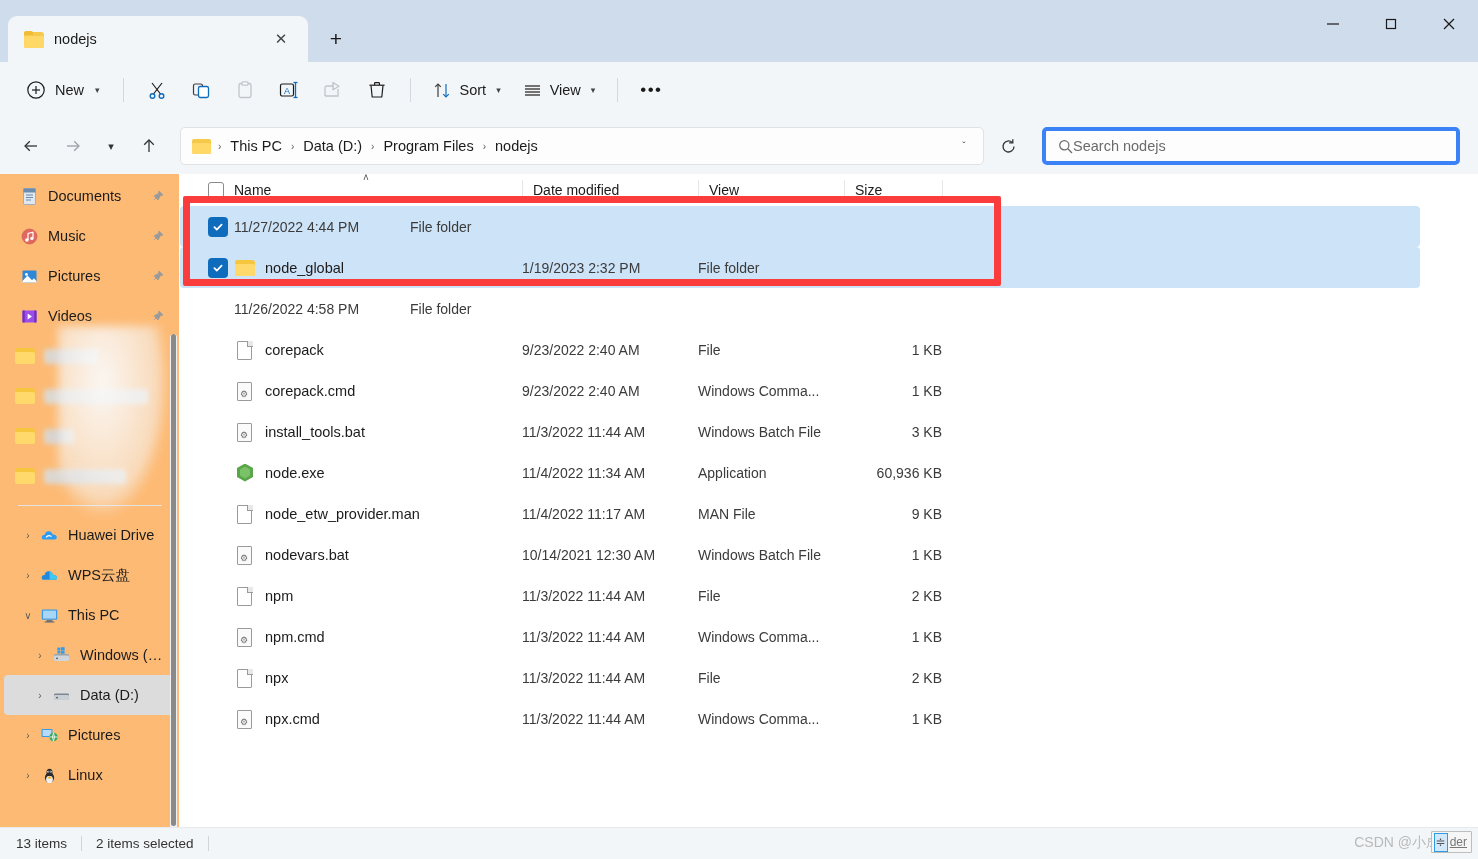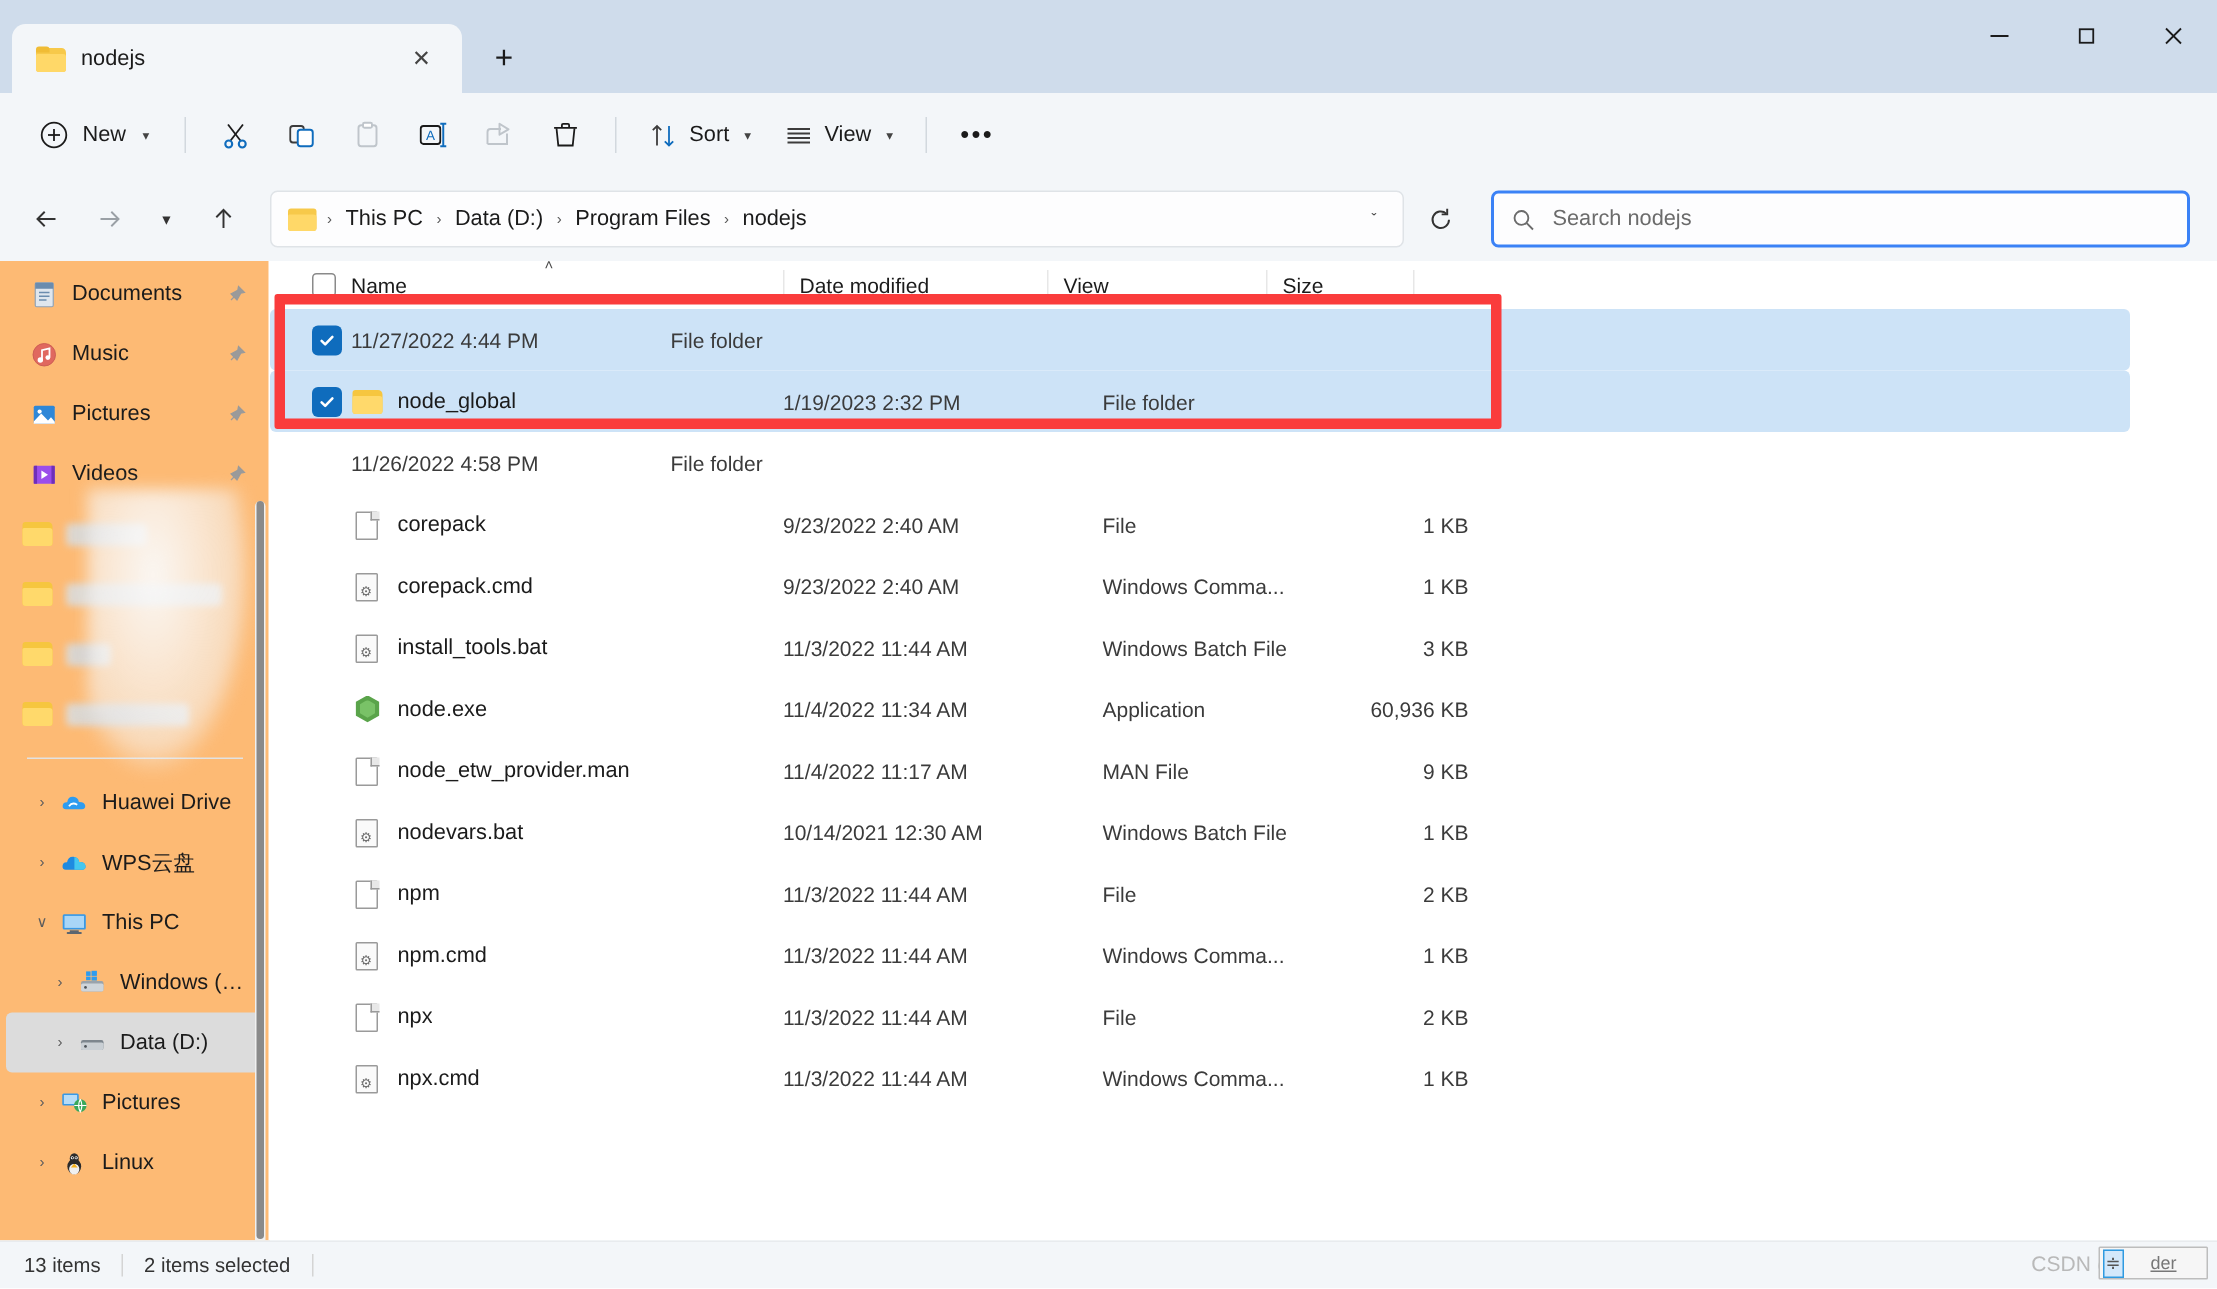--- a/index.html
+++ b/index.html
@@ -119,23 +119,23 @@
   .bc-folder .front { position: absolute; left: 0; top: 5px; width: 19px; height: 11px; background: #ffd868; border-radius: 1px 2px 2px 2px; }
   .bc-item { font-size: 14.5px; color: #1b1b1b; padding: 3px 6px; border-radius: 3px; white-space: nowrap; }
   .bc-sep { font-size: 10px; color: #5a5a5a; padding: 0 3px; }
   .bc-spacer { flex: 1; }
   .bc-caret { width: 26px; height: 28px; display: flex; align-items: center; justify-content: center; font-size: 10px; color: #444; }
   .refresh-btn {
     width: 36px; height: 36px; border-radius: 5px; margin-left: 2px;
     display: flex; align-items: center; justify-content: center; color: #333;
   }
   .searchbox {
-    width: 466px; height: 38px; margin-left: 12px;
-    background: #fdfdfe; border: 2px solid #3b82f6; border-radius: 5px;
-    display: flex; align-items: center; padding: 0 12px; gap: 12px;
+    width: 418px; height: 38px; margin-left: 12px;
+    background: #fdfdfe; border: 4px solid #3b82f6; border-radius: 5px;
+    display: flex; align-items: center; padding: 0 12px; 
   }
   .search-ph { font-size: 14.5px; color: #6b6b6b; }
 
   
   .body {
     flex: 1; display: flex; min-height: 0;
     background: #ffffff;
   }
 
   
@@ -222,21 +222,21 @@
     width: 20px; height: 20px; border-radius: 4px; background: #0f6cbd;
     display: flex; align-items: center; justify-content: center;
   }
   .ck-on svg { display: block; }
   .cell-name {
     width: 288px; flex: 0 0 288px; display: flex; align-items: center; gap: 9px;
     padding-right: 10px; min-width: 0;
   }
   .fname { font-size: 14.5px; color: #1b1b1b; white-space: nowrap; overflow: hidden; text-overflow: ellipsis; }
   .cell-date { width: 176px; flex: 0 0 176px; font-size: 14px; color: #3b3b3b; }
-  .cell-type { width: 146px; flex: 0 0 146px; font-size: 14px; color: #3b3b3b; white-space: nowrap; overflow: hidden; text-overflow: ellipsis; padding-right: 8px; margin-left: 37px;}
+  .cell-type { width: 146px; flex: 0 0 146px; font-size: 14px; color: #3b3b3b; white-space: nowrap; overflow: hidden; text-overflow: ellipsis; padding-right: 8px;}
   .cell-size { width: 98px; flex: 0 0 98px; font-size: 14px; color: #3b3b3b; text-align: right; }
 
   
   .ic { width: 22px; height: 20px; position: relative; flex: 0 0 22px; }
   .ic-folder .back { position: absolute; left: 1px; top: 2px; width: 20px; height: 16px; background: #f6c63f; border-radius: 2px 3px 2px 2px; }
   .ic-folder .front { position: absolute; left: 1px; top: 6px; width: 20px; height: 12px; background: #ffd96b; border-radius: 1px 2px 2px 2px; }
   .ic-file .pg {
     position: absolute; left: 3px; top: 1px; width: 15px; height: 19px;
     background: #fff; border: 1.2px solid #9a9a9a; border-radius: 1px;
   }
@@ -285,21 +285,21 @@
   .ime {
     position: absolute; right: 6px; top: 3px;
     display: flex; align-items: center;
     border: 1px solid #bdbdbd; background: #f6f6f6;
     height: 22px; padding: 0 2px; border-radius: 1px;
   }
   .ime .cand {
     background: #d3e8fb; border: 1.5px solid #2f9ae0;
     font-size: 12px; color: #555; padding: 0 1px; line-height: 17px;
   }
-  .ime .rest { font-size: 12px; color: #777; text-decoration: underline; padding: 0 18px; }
+  .ime .rest { font-size: 12px; color: #777; text-decoration: underline; padding: 0 2px; }
 </style>
 </head>
 <body>
 
 <div class="window">
 
   <div class="titlebar">
     <div class="tabstrip">
       <div class="tab">
         <span class="tab-folder-icon">

